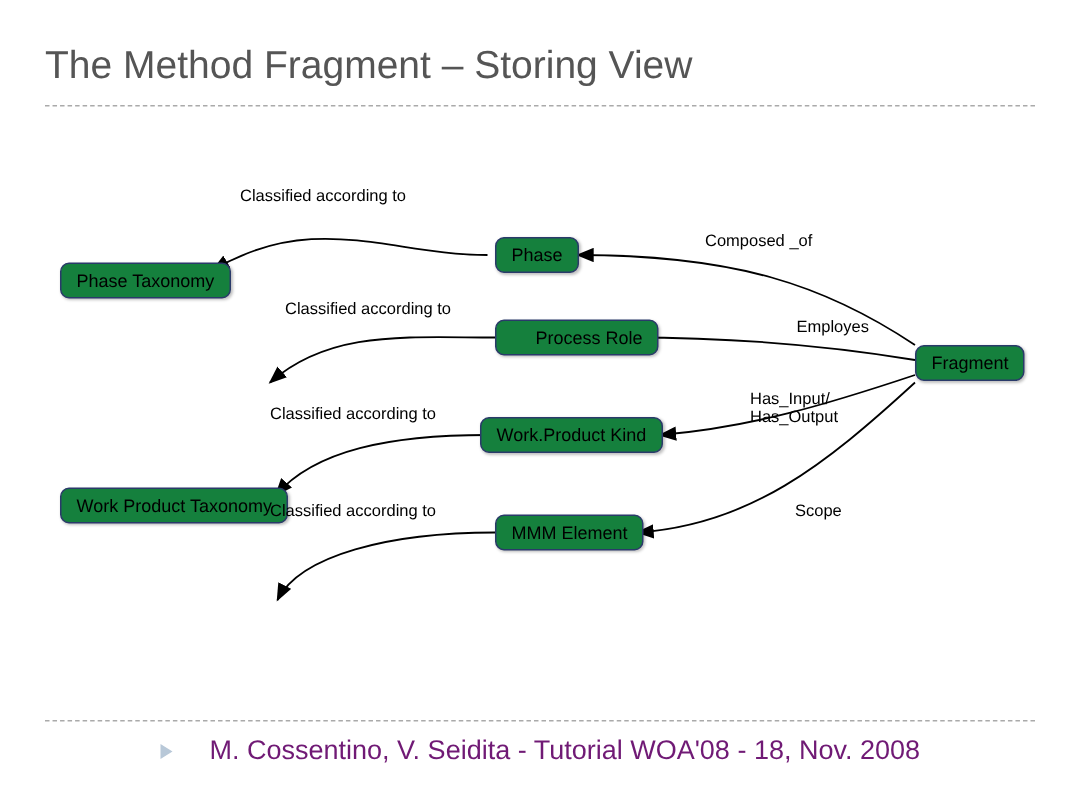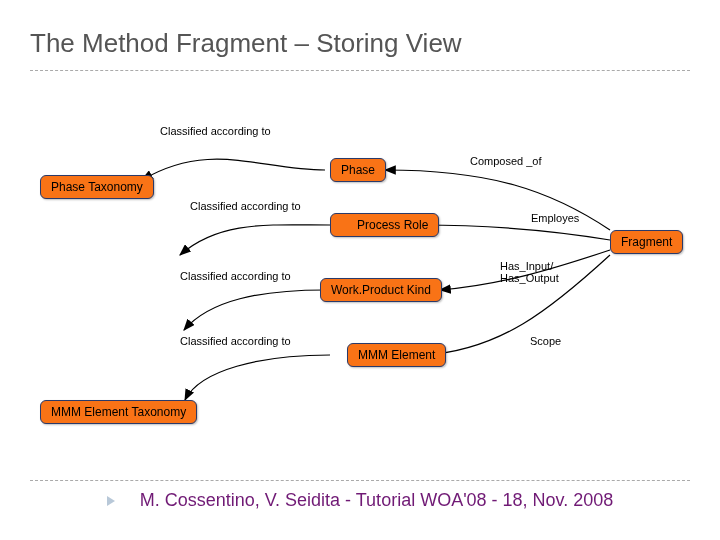--- a/index.html
+++ b/index.html
@@ -58,21 +58,21 @@
   }
   .diagram {
     position: absolute;
     left: 30px;
     top: 100px;
     width: 660px;
     height: 360px;
   }
   .box {
     position: absolute;
-    background: #f97316;
+    background: #15803d;
     border: 1.5px solid #2a3a6a;
     border-radius: 6px;
     padding: 4px 10px;
     font-size: 12px;
     color: #000;
     white-space: nowrap;
     box-shadow: 1px 1px 2px rgba(0,0,0,.25);
     font-family: Verdana, Geneva, sans-serif;
   }
   .edge-label {
@@ -115,26 +115,26 @@
 
       <path class="ln" d="M 300 255 C 230 255, 170 270, 155 300" marker-end="url(#arr)"></path>
 
       <path class="ln" d="M 580 130 C 520 90, 460 70, 355 70" marker-end="url(#arr)"></path>
       <path class="ln" d="M 580 140 C 520 130, 460 125, 390 125" marker-end="url(#arr)"></path>
       <path class="ln" d="M 580 150 C 520 170, 470 185, 410 190" marker-end="url(#arr)"></path>
       <path class="ln" d="M 580 155 C 520 210, 470 250, 395 255" marker-end="url(#arr)"></path>
     </svg>
 
     <div class="box" style="left:10px; top:75px;">Phase Taxonomy</div>
-    <div class="box" style="left:10px; top:300px;">MMM Element Taxonomy</div>
+    <div class="box" style="left:10px; top:225px;">Work Product Taxonomy</div>
 
     <div class="box" style="left:300px; top:58px;">Phase</div>
     <div class="box" style="left:300px; top:113px;padding-left:26px;">Process Role</div>
     <div class="box" style="left:290px; top:178px;">Work.Product Kind</div>
-    <div class="box" style="left:300px; top:243px;margin-left:17px;">MMM Element</div>
+    <div class="box" style="left:300px; top:243px;">MMM Element</div>
 
     <div class="box" style="left:580px; top:130px;">Fragment</div>
 
     <div class="edge-label" style="left:130px; top:25px;">Classified according to</div>
     <div class="edge-label" style="left:160px; top:100px;">Classified according to</div>
     <div class="edge-label" style="left:150px; top:170px;">Classified according to</div>
     <div class="edge-label" style="left:150px; top:235px;">Classified according to</div>
 
     <div class="edge-label" style="left:440px; top:55px;">Composed _of</div>
     <div class="edge-label" style="left:470px; top:112px;margin-left:31px;">Employes</div>

